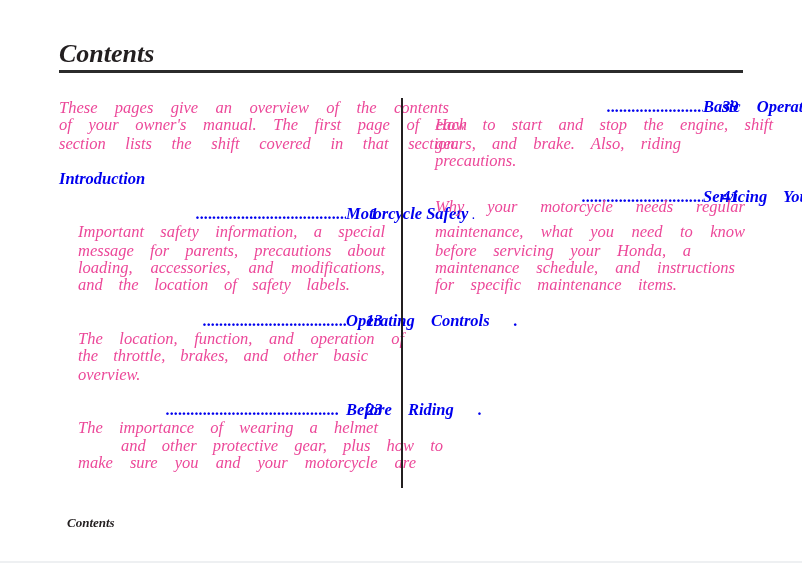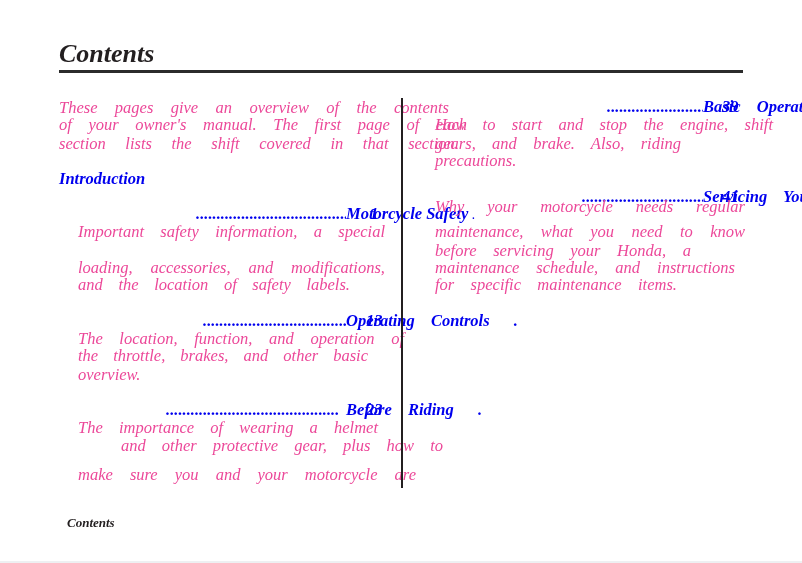--- a/index.html
+++ b/index.html
@@ -101,20 +101,21 @@
 
   <div class="blue" style="left:59px; top:170px;">Introduction</div>
 
   <div class="leader" style="left:196px; top:205px; width:150px;">......................................</div>
   <div class="blue" style="left:346px; top:205px;">
     <span>Motorcycle Safety</span>
     <span style="font-size:10px;">.</span>
   </div>
   <div class="blue" style="left:370px; top:205px;">1</div>
   <div class="txt just" style="left:78px; top:223px; width:307px;">Important safety information, a special</div>
+  <div class="txt just" style="left:78px; top:242px; width:307px;">message for parents, precautions about</div>
   <div class="txt just" style="left:78px; top:259px; width:307px;">loading, accessories, and modifications,</div>
   <div class="txt just" style="left:78px; top:276px; width:272px;">and the location of safety labels.</div>
 
   <div class="leader" style="left:203px; top:312px; width:143px;">....................................</div>
   <div class="blue" style="left:346px; top:312px; word-spacing:12px;">
     <span>Operating Controls</span>
     <span style="margin-left:8px;">.</span>
   </div>
   <div class="blue" style="left:366px; top:312px;">13</div>
   <div class="txt just" style="left:78px; top:330px; width:326px;">The location, function, and operation of</div>
@@ -122,21 +123,21 @@
   <div class="txt" style="left:78px; top:366px;">overview.</div>
 
   <div class="leader" style="left:166px; top:401px; width:180px;">..........................................</div>
   <div class="blue" style="left:346px; top:401px; word-spacing:12px;">
     <span>Before Riding</span>
     <span style="margin-left:8px;">.</span>
   </div>
   <div class="blue" style="left:366px; top:401px;">23</div>
   <div class="txt just" style="left:78px; top:419px; width:300px;">The importance of wearing a helmet</div>
   <div class="txt just" style="left:85px; top:437px; width:322px;margin-left:36px;">and other protective gear, plus how to</div>
-  <div class="txt just" style="left:78px; top:454px; width:338px;margin-top:12px;">make sure you and your motorcycle are</div>
+  <div class="txt just" style="left:78px; top:454px; width:338px;">make sure you and your motorcycle are</div>
 
   <div class="col-divider"></div>
 
   <div class="leader" style="left:607px; top:98px; width:96px;">.........................</div>
   <div class="blue" style="left:703px; top:98px; word-spacing:12px;">Basic Operation</div>
   <div class="blue" style="left:722px; top:98px;">39</div>
   <div class="txt just" style="left:435px; top:135px; width:246px;">gears, and brake. Also, riding</div>
   <div class="txt just" style="left:435px; top:116px; width:338px;">How to start and stop the engine, shift</div>
   <div class="txt" style="left:435px; top:152px;">precautions.</div>
 

